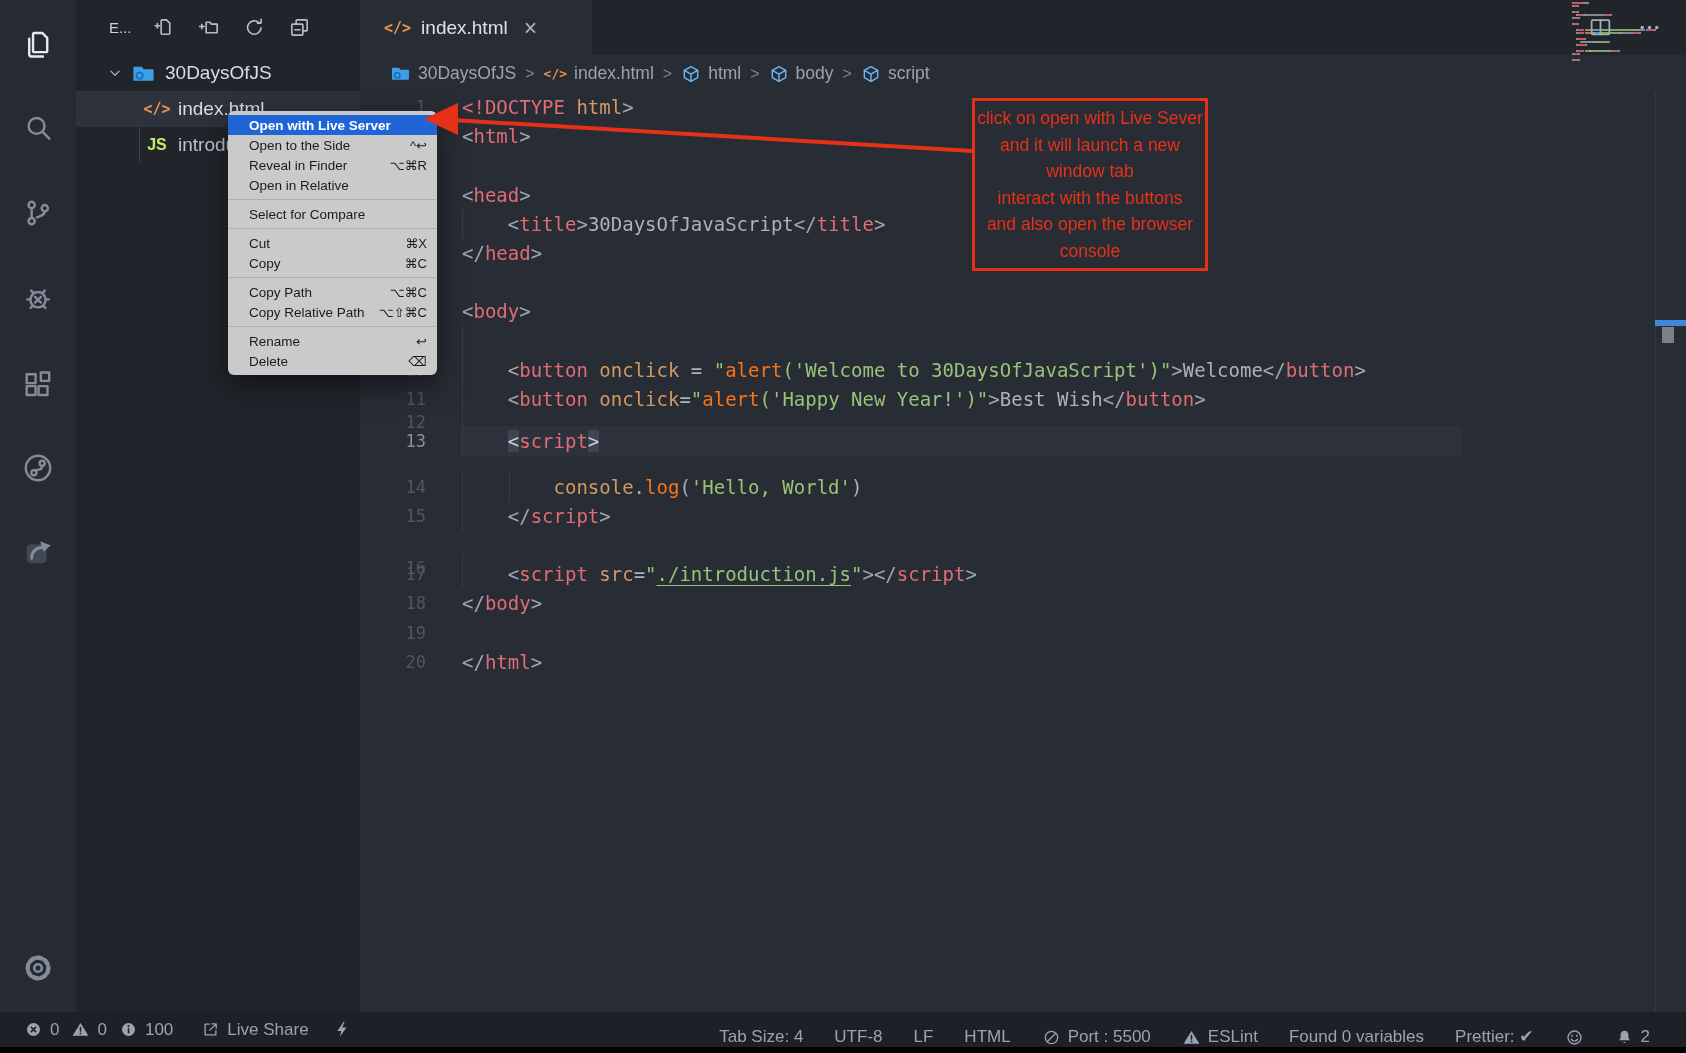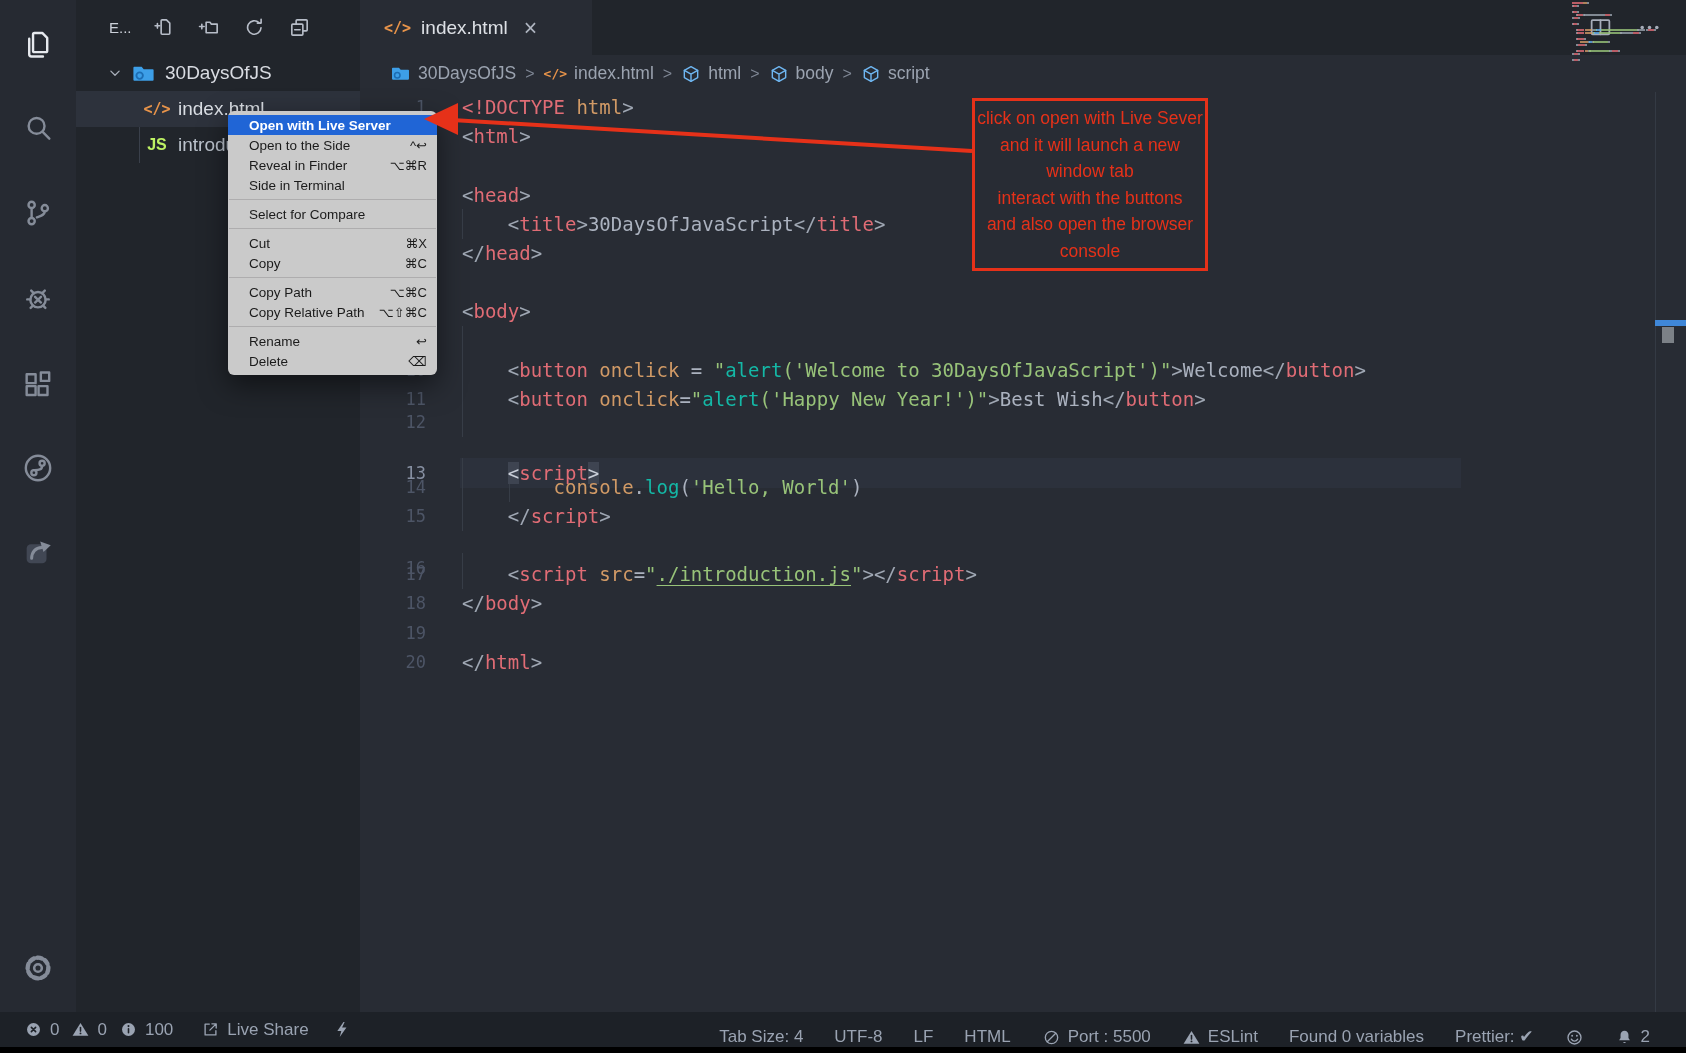--- a/index.html
+++ b/index.html
@@ -53,21 +53,21 @@
   
   .code-area{position:absolute;top:92px;left:0;width:1326px;height:920px;}
   .cline{position:absolute;left:0;width:100%;height:30px;}
   .cline .lnum{position:absolute;left:0;top:0;width:66px;text-align:right;font:17px/30px "DejaVu Sans Mono",monospace;color:#4d5566;z-index:2;}
   .cline .ctext{position:absolute;left:102px;top:0;font:19px/30px "DejaVu Sans Mono",monospace;white-space:pre;z-index:2;}
   .cline.cur .lnum{color:#8era0;}
   .cline.cur .lnum{color:#8790a2;}
   .cline.cur::before{content:"";position:absolute;left:100px;top:0;width:1001px;height:30px;background:#2c313c;}
   .guide{position:absolute;top:0;width:1px;height:30px;background:#373d47;z-index:1;}
   .c-p{color:#9fa7b3}.c-t{color:#e06c75}.c-a{color:#d19a66}.c-s{color:#98c379}
-  .c-f{color:#14b8a6}.c-w{color:#abb2bf}
+  .c-f{color:#f97316}.c-w{color:#abb2bf}
   .c-u{color:#98c379;text-decoration:underline;text-underline-offset:4px;}
   .bm{background:#3e4451;color:#c9ced8;}
   
   .minimap{position:absolute;left:1210px;top:0;width:92px;height:75px;cursor:pointer;}
   .mm-seg{position:absolute;height:2px;opacity:.8;}
   .ruler-line{position:absolute;left:1295px;top:92px;width:1px;height:920px;background:#343a44;}
   .ruler-cursor{position:absolute;left:1295px;top:320px;width:31px;height:6px;background:#3f87d8;}
   .ruler-handle{position:absolute;left:1302px;top:327px;width:12px;height:16px;background:#8b9097;opacity:.85;}
   
   .anno{position:absolute;left:612px;top:98px;width:230px;border:3px solid var(--red,#e63119);color:var(--red,#e63119);
@@ -328,21 +328,21 @@
         <div class="cline" style="top: 292px;">
           <div class="guide" style="left: 102px;"></div>
           <span class="lnum">11</span>
           <span class="ctext"><span class="c-w">    </span><span class="c-p">&lt;</span><span class="c-t">button</span><span class="c-w"> </span><span class="c-a">onclick</span><span class="c-w">=</span><span class="c-s">"</span><span class="c-f">alert</span><span class="c-s">('Happy New Year!')</span><span class="c-s">"</span><span class="c-p">&gt;</span><span class="c-w">Best Wish</span><span class="c-p">&lt;/</span><span class="c-t">button</span><span class="c-p">&gt;</span></span>
         </div>
         <div class="cline" style="top: 315px;">
           <div class="guide" style="left: 102px;"></div>
           <span class="lnum">12</span>
           <span class="ctext"></span>
         </div>
-        <div class="cline cur" style="top: 366px;">
+        <div class="cline cur" style="top: 334px;">
           <div class="guide" style="left: 102px;"></div>
           <span class="lnum">13</span>
           <span class="ctext"><span class="c-w">    </span><span class="c-p bm">&lt;</span><span class="c-t">script</span><span class="c-p bm">&gt;</span></span>
         </div>
         <div class="cline" style="top: 380px;">
           <div class="guide" style="left: 102px;"></div>
           <div class="guide" style="left: 148.6px;"></div>
           <span class="lnum">14</span>
           <span class="ctext"><span class="c-w">        </span><span class="c-a">console</span><span class="c-w">.</span><span class="c-f">log</span><span class="c-w">(</span><span class="c-s">'Hello, World'</span><span class="c-w">)</span></span>
         </div>
@@ -472,21 +472,21 @@
       </div>
       <div class="menu-item">
         <span>Open to the Side</span>
         <span class="menu-sc">^↩</span>
       </div>
       <div class="menu-item">
         <span>Reveal in Finder</span>
         <span class="menu-sc">⌥⌘R</span>
       </div>
       <div class="menu-item">
-        <span>Side in Terminal</span>
+        <span>Open in Relative</span>
         <span class="menu-sc"></span>
       </div>
       <div class="menu-sep"></div>
       <div class="menu-item">
         <span>Select for Compare</span>
         <span class="menu-sc"></span>
       </div>
       <div class="menu-sep"></div>
       <div class="menu-item">
         <span>Cut</span>

